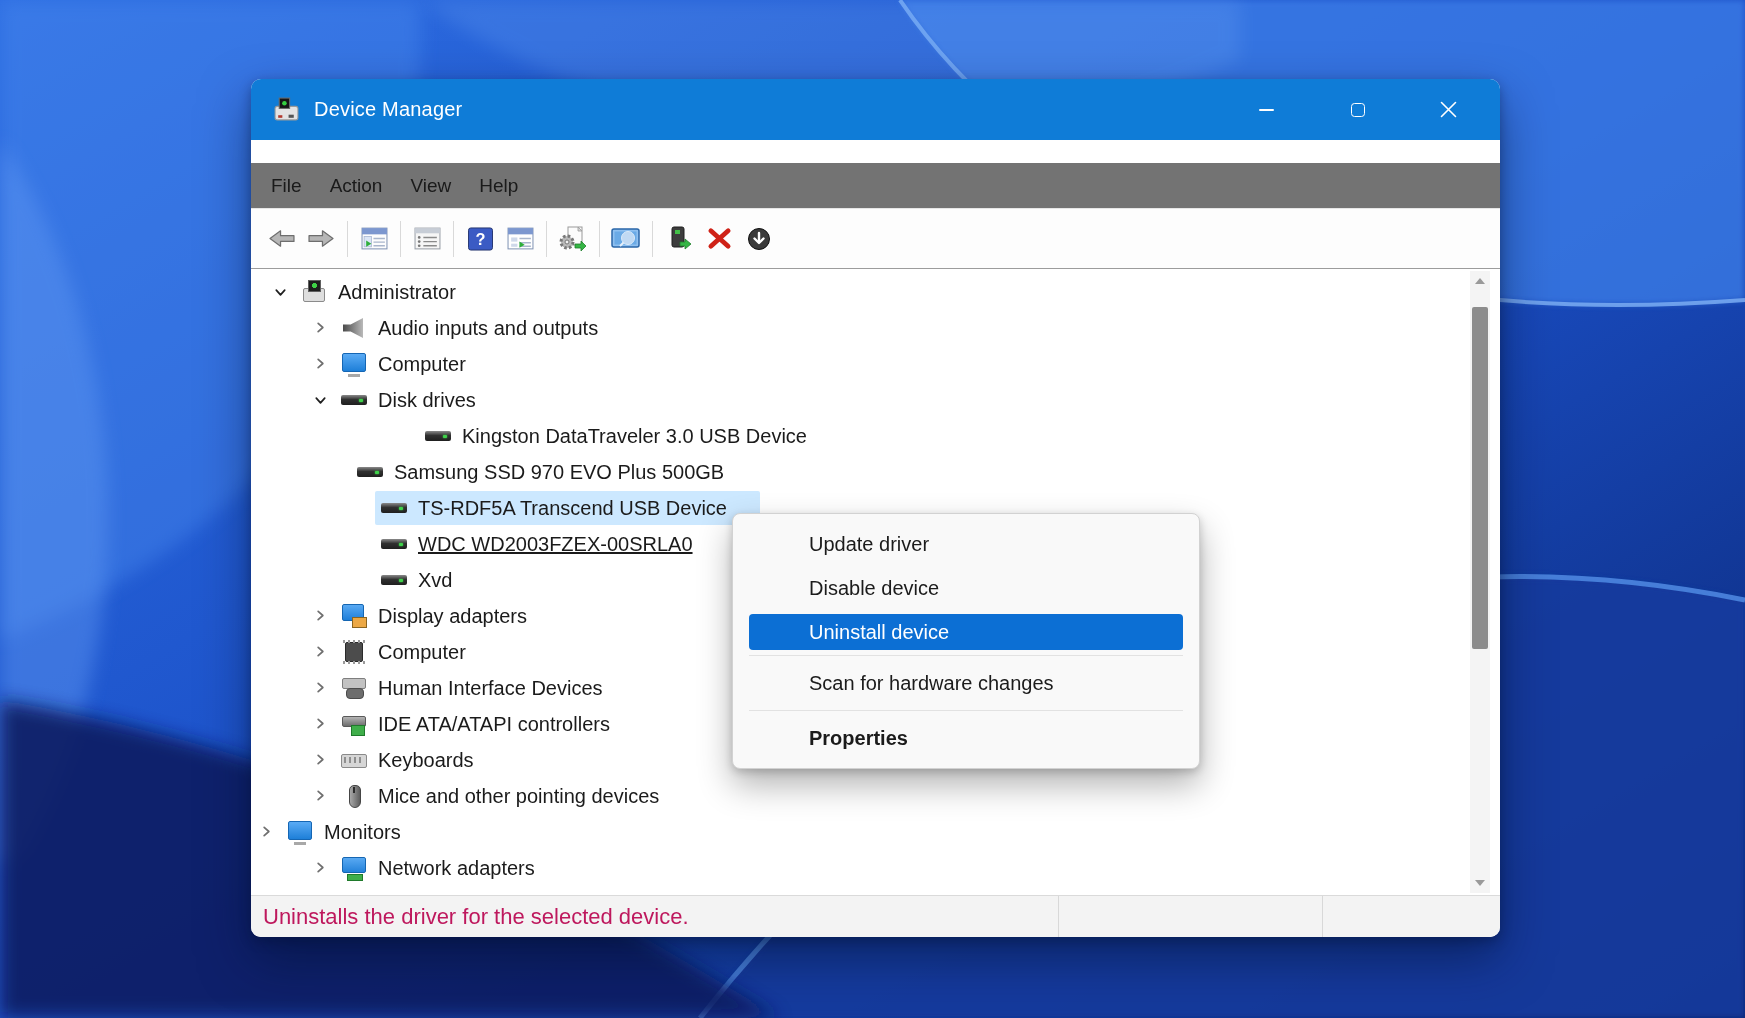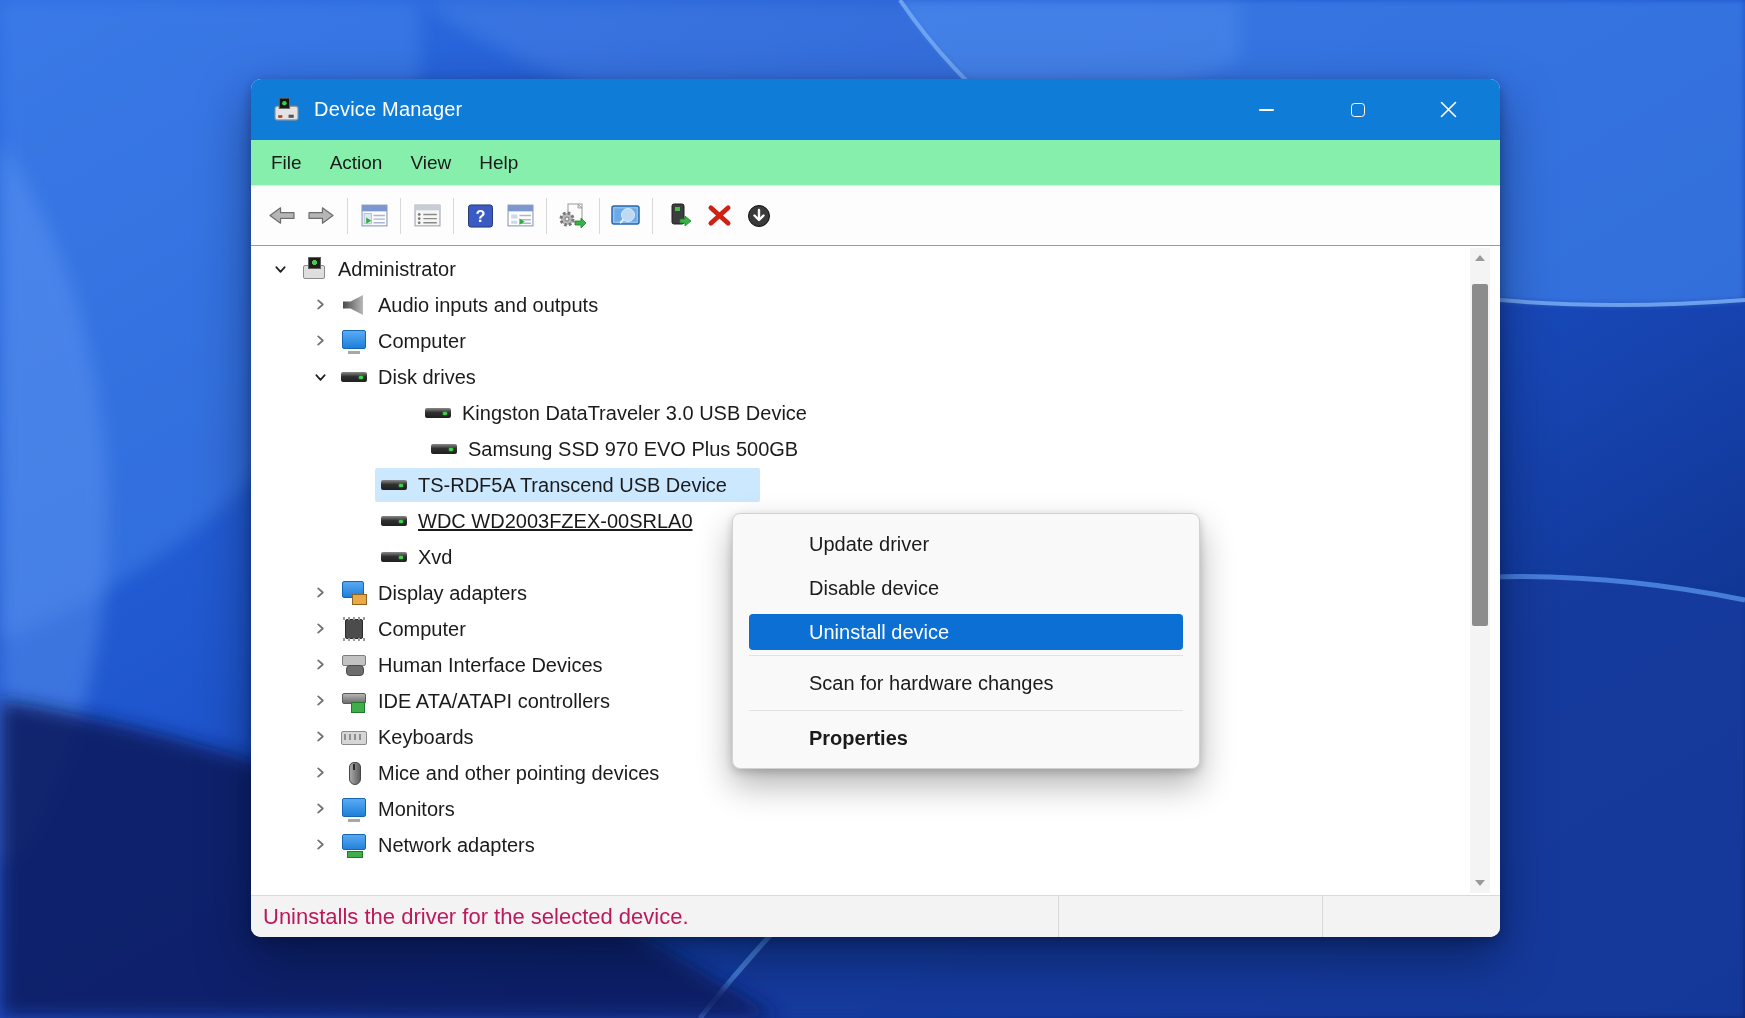--- a/index.html
+++ b/index.html
@@ -23,22 +23,22 @@
     display:flex; align-items:center; padding-left:22px;
   }
   .app-icon { width:27px; height:27px; margin-right:14px; flex:0 0 auto; }
   .title { font-size:20px; letter-spacing:.2px; }
   .caption-buttons { margin-left:auto; height:100%; display:flex; margin-right:6px; }
   .cap { width:91px; height:100%; display:flex; align-items:center; justify-content:center; }
   .glyph-min { width:15px; height:2px; background:#fff; border-radius:1px; }
   .glyph-max { width:14px; height:14px; border:1.7px solid #fff; border-radius:3.5px; }
 
   .menubar {
-    height:46px; flex:0 0 46px; background:#86efac; display:flex; align-items:center;
-    padding-left:6px; font-size:19px; color:#1a1a1a; border-bottom:1px solid #e6e6e6;
+    height:46px; flex:0 0 46px; background:#737373; display:flex; align-items:center;
+    padding-left:6px; font-size:19px; color:#1a1a1a; border-bottom:1px solid #e6e6e6;margin-top:23px;
   }
   .menu-item { padding:7px 14px; border-radius:4px; }
 
   .toolbar {
     height:59px; flex:0 0 59px; background:#fdfdfd; display:flex; align-items:center;
     padding-left:10px;
   }
   .tbtn { width:40px; height:42px; display:flex; align-items:center; justify-content:center; border-radius:4px; }
   .tbtn svg { display:block; }
   .tb-sep { width:1px; height:36px; background:#d9d9d9; margin:0 6px; }
@@ -339,21 +339,21 @@
         <span class="chev chev-none">
           <svg width="15" height="15" viewBox="0 0 16 16">
             <path d="M3.5 5.5 L8 10.5 L12.5 5.5" fill="none" stroke="currentColor" stroke-width="1.8" stroke-linecap="round" stroke-linejoin="round"></path>
           </svg>
         </span>
         <span class="row-main">
           <span class="ticon ic-disk"></span>
           <span class="tlabel">Kingston DataTraveler 3.0 USB Device</span>
         </span>
       </div>
-      <div class="row" style="padding-left: 105px; margin-left: 39px;">
+      <div class="row" style="padding-left: 70px;">
         <span class="chev chev-none">
           <svg width="15" height="15" viewBox="0 0 16 16">
             <path d="M3.5 5.5 L8 10.5 L12.5 5.5" fill="none" stroke="currentColor" stroke-width="1.8" stroke-linecap="round" stroke-linejoin="round"></path>
           </svg>
         </span>
         <span class="row-main">
           <span class="ticon ic-disk"></span>
           <span class="tlabel">Samsung SSD 970 EVO Plus 500GB</span>
         </span>
       </div>
@@ -449,21 +449,21 @@
         <span class="chev chev-right">
           <svg width="15" height="15" viewBox="0 0 16 16">
             <path d="M3.5 5.5 L8 10.5 L12.5 5.5" fill="none" stroke="currentColor" stroke-width="1.8" stroke-linecap="round" stroke-linejoin="round"></path>
           </svg>
         </span>
         <span class="row-main">
           <span class="ticon ic-mouse"></span>
           <span class="tlabel">Mice and other pointing devices</span>
         </span>
       </div>
-      <div class="row" style="padding-left: 54px;">
+      <div class="row" style="">
         <span class="chev chev-right">
           <svg width="15" height="15" viewBox="0 0 16 16">
             <path d="M3.5 5.5 L8 10.5 L12.5 5.5" fill="none" stroke="currentColor" stroke-width="1.8" stroke-linecap="round" stroke-linejoin="round"></path>
           </svg>
         </span>
         <span class="row-main">
           <span class="ticon ic-monitor"></span>
           <span class="tlabel">Monitors</span>
         </span>
       </div>

